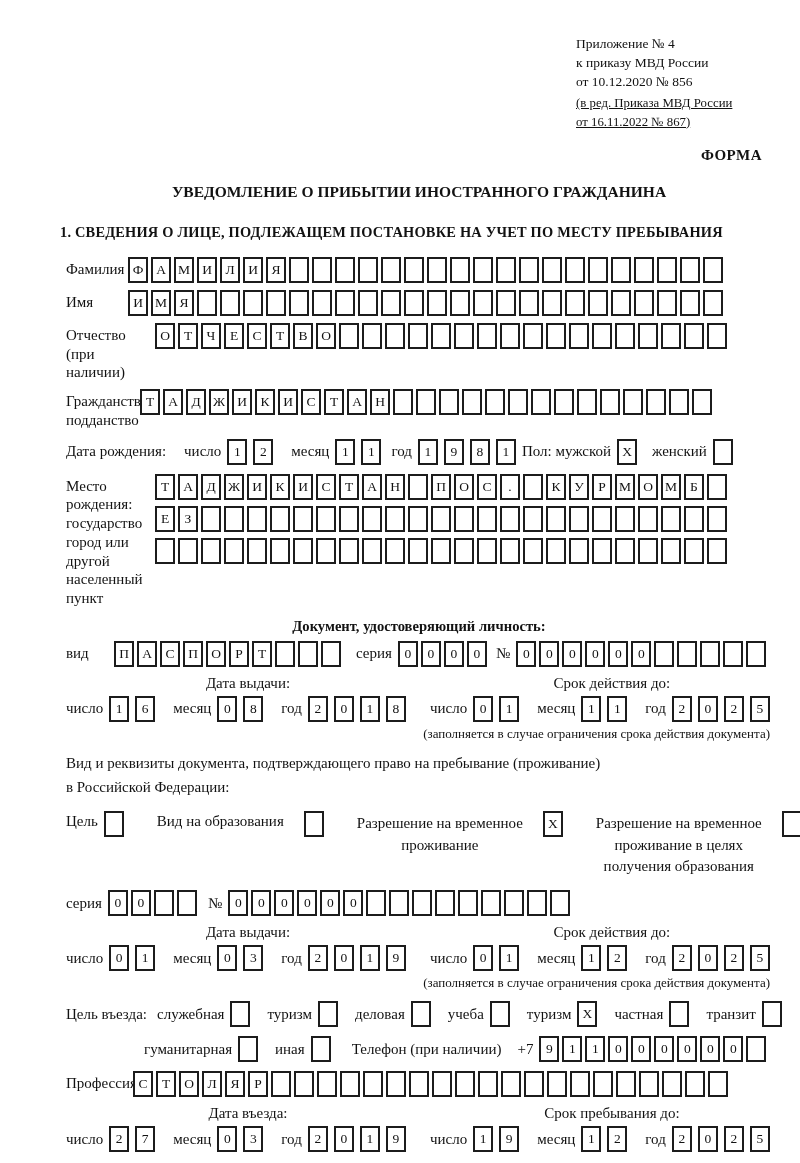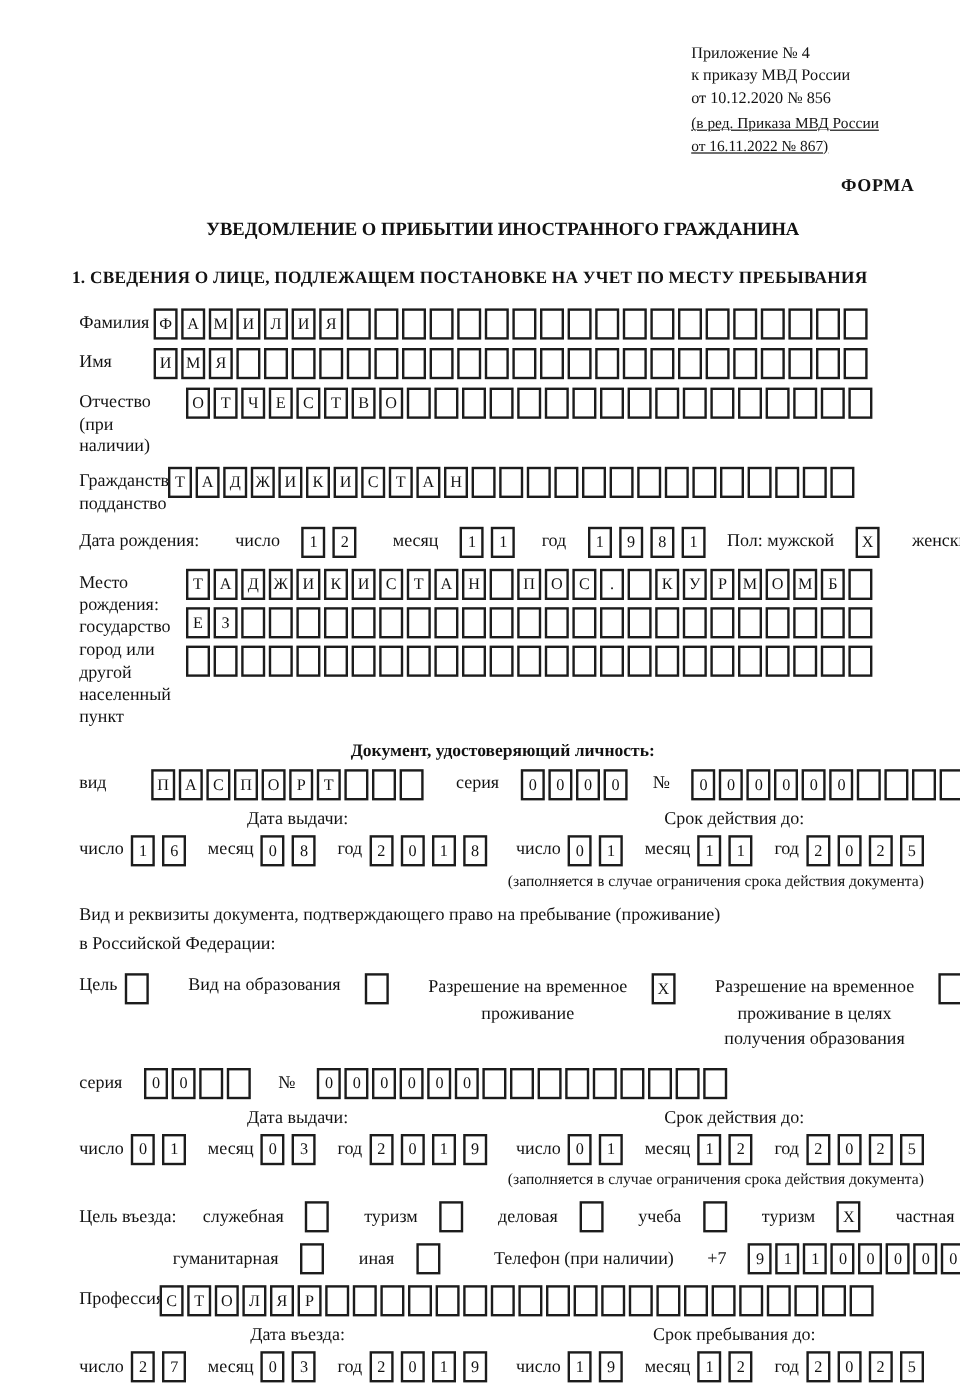--- a/index.html
+++ b/index.html
@@ -12,21 +12,21 @@
   .annex-note{font-size:12.8px;margin-top:3px;line-height:1.42;text-decoration:underline;}
   .forma{font-weight:bold;text-align:right;padding-right:10px;margin-top:16px;font-size:15px;letter-spacing:.5px;}
 
   
   .title{margin-top:16px;text-align:center;font-weight:bold;font-size:15.5px;line-height:1.55;}
   .uline{display:inline-block;width:58px;border-bottom:2px solid #3a3a3a;margin-left:12px;vertical-align:baseline;}
   .sec1{margin-top:20px;font-weight:bold;font-size:14.4px;letter-spacing:.2px;margin-left:-6px;}
 
   
   .frow{display:flex;align-items:flex-start;margin-top:7px;}
-  .ai{align-items:center;flex-wrap:nowrap;gap:12px;}
+  .ai{align-items:center;flex-wrap:nowrap;}
   .lab{flex:0 0 auto;padding-top:3px;line-height:1.25;}
   .w62{width:62px;} .w74{width:74px;} .w89{width:89px;} .w49{width:42px;} .w67{width:67px;}
   .cells{display:flex;flex:0 0 auto;}
   .cell{flex:0 0 auto;width:16px;height:22px;border:2px solid #1c1c1c;margin-right:3px;
         display:flex;align-items:center;justify-content:center;font-size:13.5px;background:#fff;}
   .sp .cell{margin-right:6px;}
   .chk{margin-left:6px;margin-right:4px;}
   .dlab{margin:0 6px 0 12px;flex:0 0 auto;}
   .dlab0{margin-right:6px;flex:0 0 auto;}
   .stack .cells{margin-top:6px;}
@@ -47,21 +47,21 @@
   
   .chkrow{display:flex;align-items:flex-start;margin-top:10px;}
   .clab{padding-top:4px;flex:0 0 auto;}
   .c2{text-align:center;line-height:1.45;padding-top:4px;}
   .mlA{margin-left:26px;} .mlB{margin-left:26px;} .mlC{margin-left:20px;}
 
   .txtline{margin-top:10px;line-height:1.5;}
   .plab{margin:0 6px 0 14px;flex:0 0 auto;}
   .plab0{margin-right:6px;flex:0 0 auto;}
   .indent{padding-left:78px;}
-  .gap18{margin-left:30px;}
+  .gap18{margin-left:18px;}
 </style>
 </head>
 <body>
 
 <div class="page">
 
   <div class="annex">
     <div>Приложение № 4</div>
     <div>к приказу МВД России</div>
     <div>от 10.12.2020 № 856</div>

